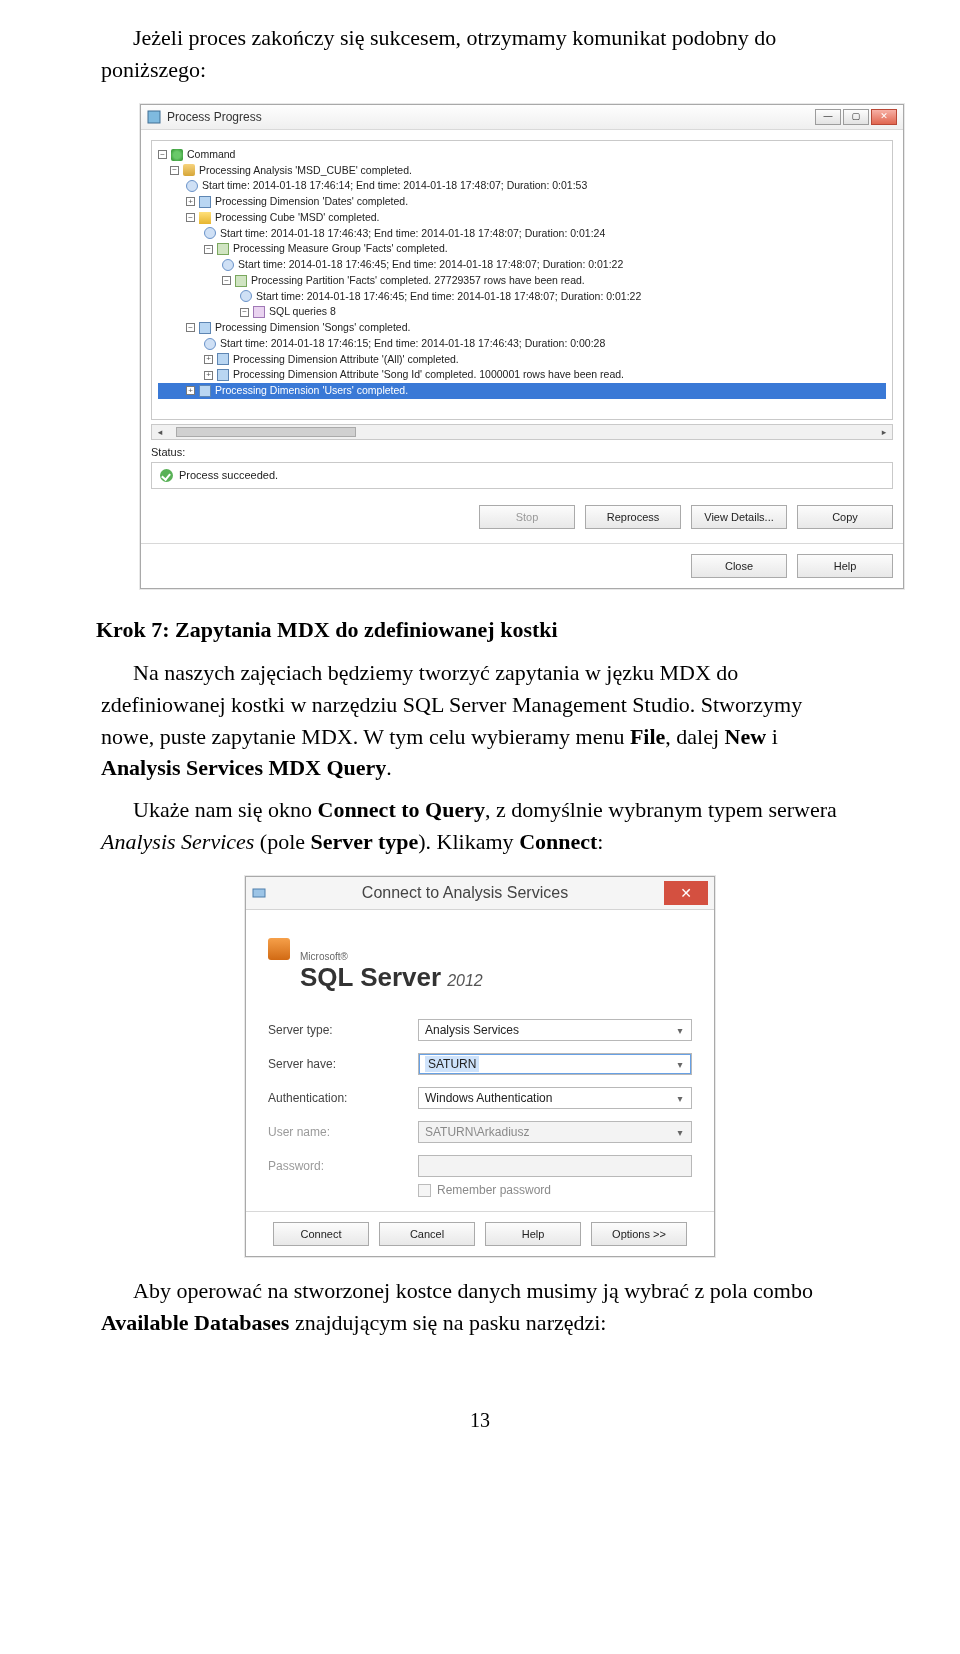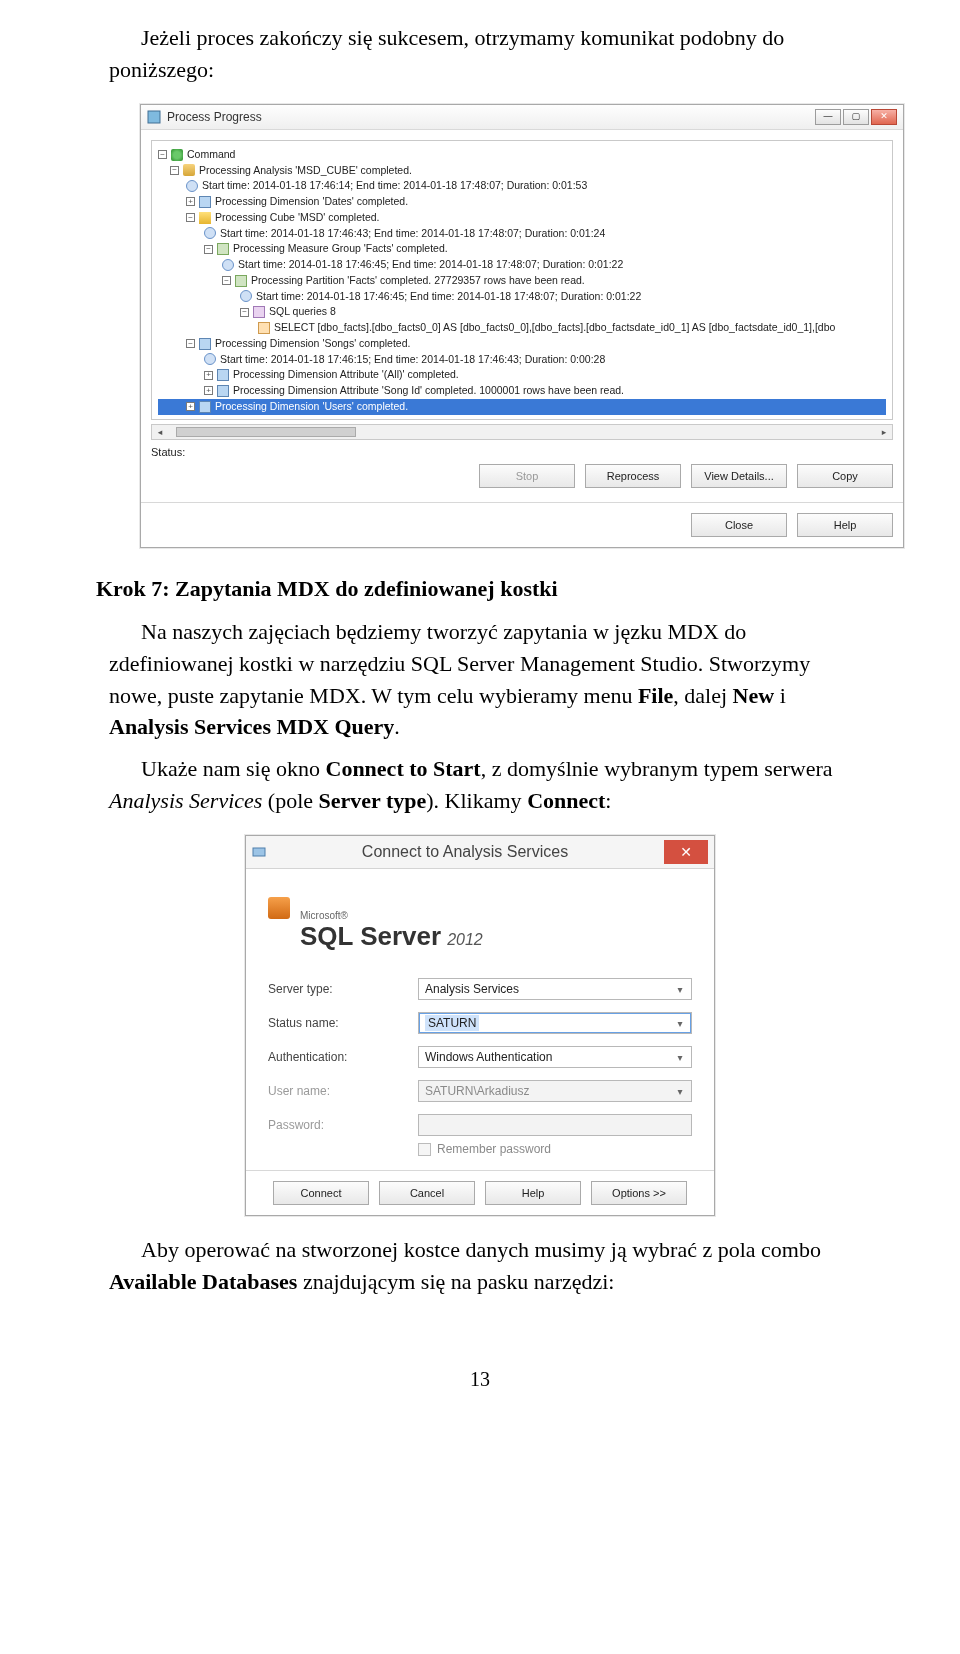--- a/index.html
+++ b/index.html
@@ -1,18 +1,18 @@
 <!DOCTYPE html>
 <html><head>
 <meta charset="utf-8">
 <style>
   * { box-sizing: border-box; margin: 0; padding: 0; }
   html, body { width: 960px; background: #fff; font-family: Georgia, "Times New Roman", serif; color: #000; }
   .page { width: 960px; padding: 12px 96px 40px; }
-  .body-text { font-size: 22px; line-height: 1.45; margin: 10px 13px; }
+  .body-text { font-size: 22px; line-height: 1.45; margin: 10px 5px; }
   .body-text.indent { text-indent: 32px; }
   h3.section { font-size: 22px; font-weight: bold; margin: 28px 0 14px; }
   strong { font-weight: bold; }
   em { font-style: italic; }
 
   
   .win-dialog { border: 1px solid #a9a9a9; background: #fff; font-family: "Segoe UI", Tahoma, Arial, sans-serif; font-size: 11px; color: #222; margin: 18px auto; box-shadow: 0 0 0 1px #e8e8e8; }
   .win-titlebar { display: flex; align-items: center; gap: 6px; padding: 4px 6px; border-bottom: 1px solid #d9d9d9; background: linear-gradient(#fefefe,#efefef); }
   .win-titlebar .title { flex: 1; font-size: 12px; color: #333; }
   .winbtns { display: flex; gap: 2px; }
@@ -152,24 +152,20 @@
           </div>
         <div class="tree-row ind5">
             <span class="gicon g-clock"></span>
             <span>Start time: 2014-01-18 17:46:45; End time: 2014-01-18 17:48:07; Duration: 0:01:22</span>
           </div>
         <div class="tree-row ind5">
             <span class="tog">−</span>
             <span class="gicon g-sql"></span>
             <span>SQL queries 8</span>
           </div>
-        <div class="tree-row ind6">
-            <span class="gicon g-sel"></span>
-            <span>SELECT [dbo_facts].[dbo_facts0_0] AS [dbo_facts0_0],[dbo_facts].[dbo_factsdate_id0_1] AS [dbo_factsdate_id0_1],[dbo</span>
-          </div>
         <div class="tree-row ind2">
             <span class="tog">−</span>
             <span class="gicon g-dim"></span>
             <span>Processing Dimension 'Songs' completed.</span>
           </div>
         <div class="tree-row ind3">
             <span class="gicon g-clock"></span>
             <span>Start time: 2014-01-18 17:46:15; End time: 2014-01-18 17:46:43; Duration: 0:00:28</span>
           </div>
         <div class="tree-row ind3">
@@ -191,20 +187,24 @@
     </div>
 
     <div class="hscroll">
       <div class="arrow">◂</div>
       <div class="thumb"></div>
       <div style="flex:1"></div>
       <div class="arrow">▸</div>
     </div>
 
     <div class="status-line">Status:</div>
+    <div class="status-box">
+      <span class="g-check"></span>
+      <span>Process succeeded.</span>
+    </div>
 
     <div class="btn-row">
       <div class="wbtn disabled">Stop</div>
       <div class="wbtn">Reprocess</div>
       <div class="wbtn">View Details...</div>
       <div class="wbtn">Copy</div>
     </div>
     <div class="btn-row sep">
       <div class="wbtn">Close</div>
       <div class="wbtn">Help</div>
@@ -212,21 +212,21 @@
   </div>
 
 
   <h3 class="section">Krok 7: Zapytania MDX do zdefiniowanej kostki</h3>
 
   <p class="body-text indent">
     <span>Na naszych zajęciach będziemy tworzyć zapytania w jęzku MDX do zdefiniowanej kostki w narzędziu SQL Server Management Studio. Stworzymy nowe, puste zapytanie MDX. W tym celu wybieramy menu </span><strong>File</strong><span>, dalej </span><strong>New</strong><span> i </span><strong>Analysis Services MDX Query</strong><span>.</span>
   </p>
 
   <p class="body-text indent">
-    <span>Ukaże nam się okno </span><strong>Connect to Start</strong><span>, z domyślnie wybranym typem serwera </span><em>Analysis Services</em><span> (pole </span><strong>Server type</strong><span>). Klikamy </span><strong>Connect</strong><span>:</span>
+    <span>Ukaże nam się okno </span><strong>Connect to Query</strong><span>, z domyślnie wybranym typem serwera </span><em>Analysis Services</em><span> (pole </span><strong>Server type</strong><span>). Klikamy </span><strong>Connect</strong><span>:</span>
   </p>
 
   <div class="win-dialog connect-dialog">
     <div class="connect-titlebar">
       <span class="ico">
         <svg viewBox="0 0 14 14" width="14" height="14">
             <rect x="1" y="3" width="12" height="8" fill="#9cc4e6" stroke="#4e7fab"></rect>
           </svg>
       </span>
       <span class="title">Connect to Analysis Services</span>
@@ -244,21 +244,21 @@
         </span>
       </div>
 
       <div class="form">
         <div class="lbl">Server type:</div>
         <div class="combo">
           <span>Analysis Services</span>
           <span class="chev">▾</span>
         </div>
 
-        <div class="lbl">Status name:</div>
+        <div class="lbl">Server have:</div>
         <div class="combo highlight">
           <span class="valspan">SATURN</span>
           <span class="chev">▾</span>
         </div>
 
         <div class="lbl">Authentication:</div>
         <div class="combo">
           <span>Windows Authentication</span>
           <span class="chev">▾</span>
         </div>

